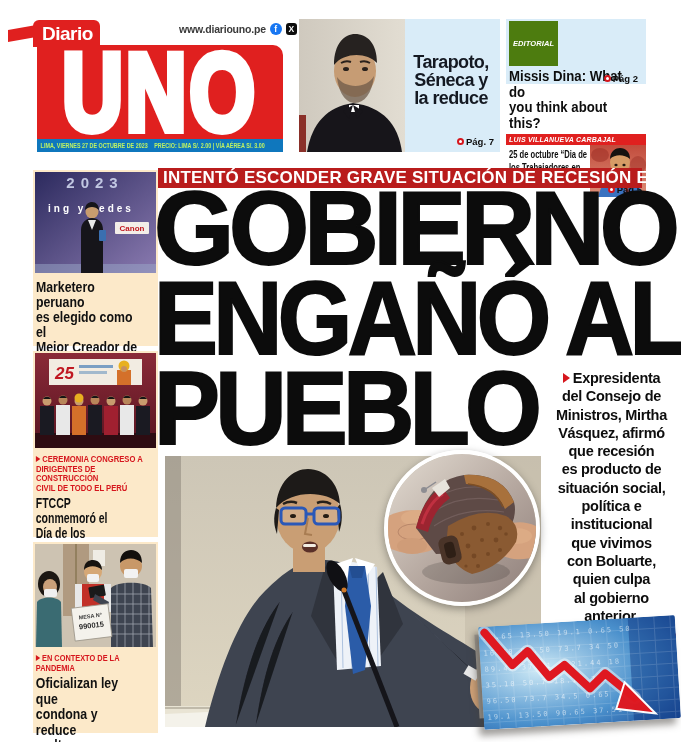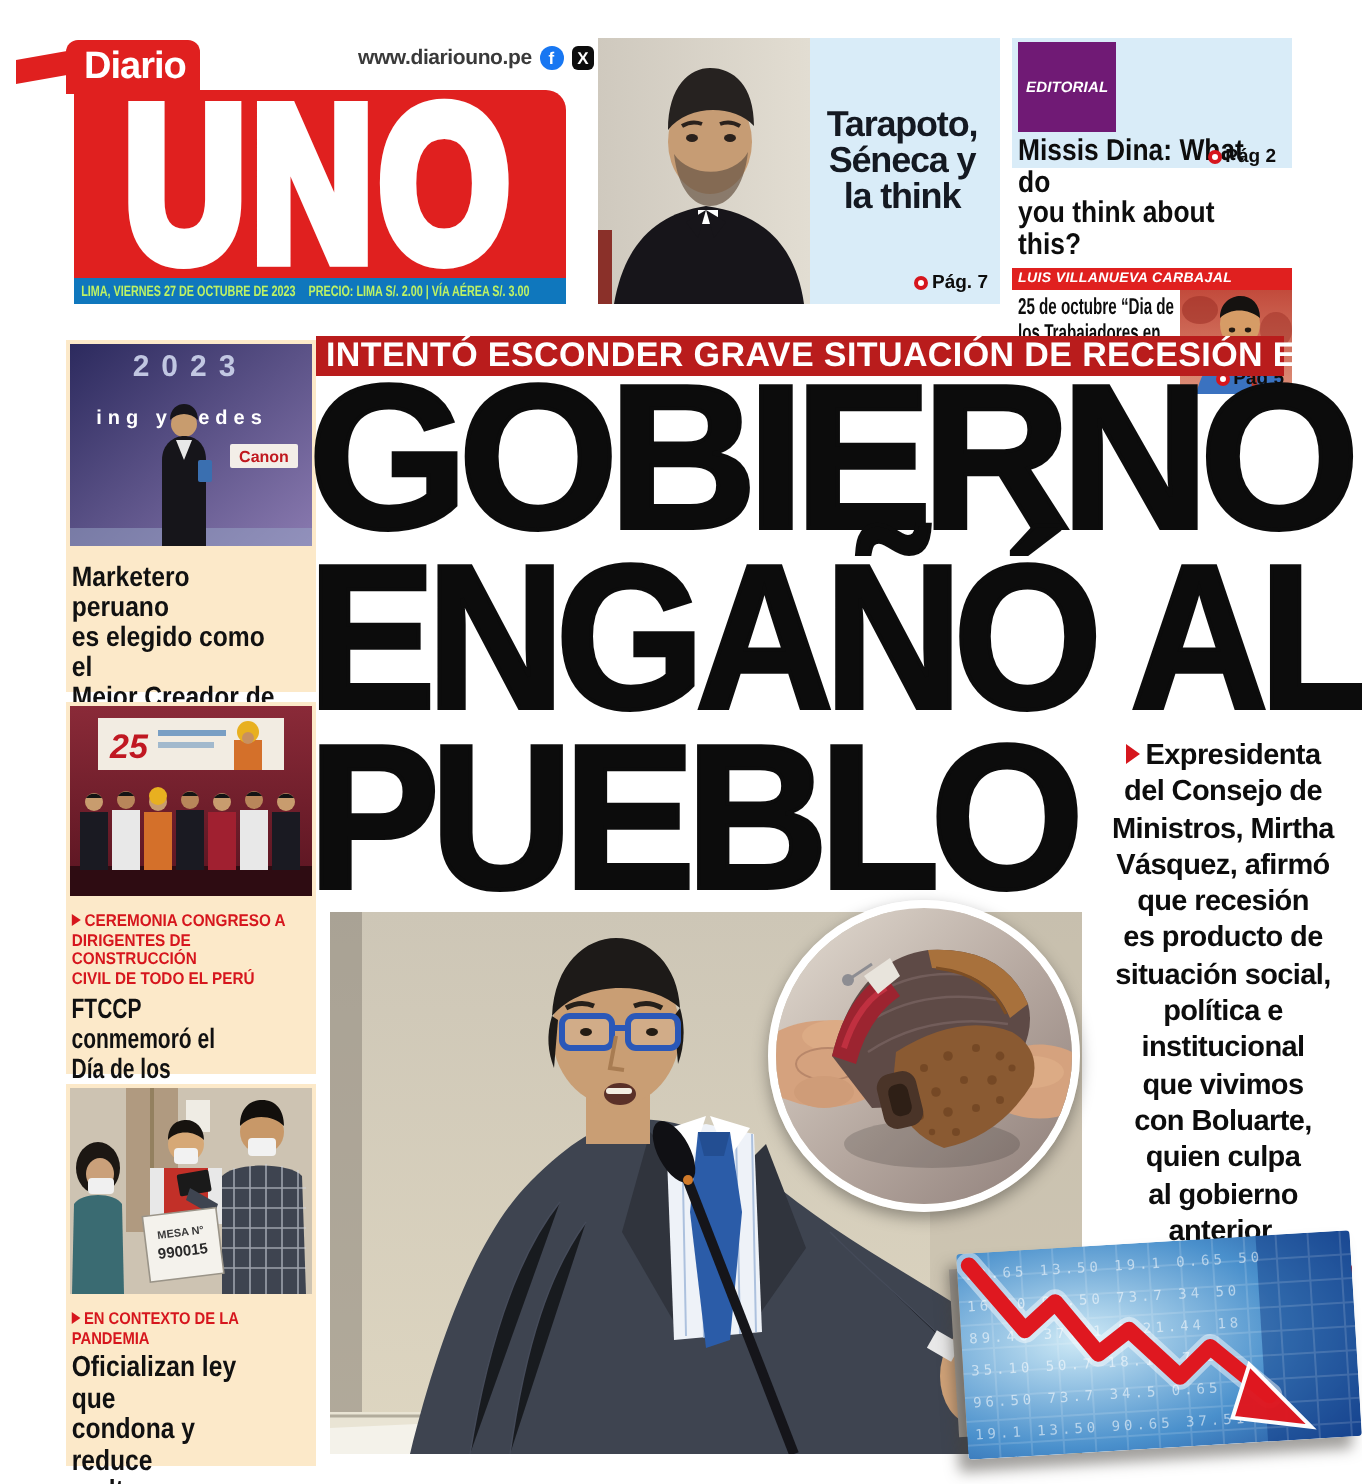--- a/index.html
+++ b/index.html
@@ -27,21 +27,21 @@
   .padre-card{left:299px;top:19px;width:201px;height:133px;background:#d9ecf8;}
   .padre-photo{left:0;top:0;}
   .kline-wrap{right:2px;top:3px;text-align:right;}
   .kline{display:inline-block;background:#e0201f;color:#fff;font-style:italic;font-weight:bold;font-size:8.5px;padding:1px 4px;margin-bottom:1px;letter-spacing:-0.2px;}
   .padre-headline{left:104px;right:1px;top:34px;text-align:center;font-size:18px;line-height:18px;font-weight:bold;color:#141922;letter-spacing:-0.6px;}
   .pagelink{display:inline-flex;align-items:center;gap:2px;font-weight:bold;font-size:9.5px;color:#0d0d0d;}
   .dot{width:3px;height:3px;border:2.3px solid #d6161d;border-radius:50%;background:#fff;display:inline-block;}
   .padre-page{right:6px;bottom:5px;}
 
   .ed-card{left:506px;top:19px;width:140px;height:65px;background:#d9ecf8;padding:2px 3px;box-sizing:border-box;}
-  .red-label{display:inline-block;background:#701a75;color:#fff;font-style:italic;font-weight:bold;font-size:7.5px;padding:18px 4px;letter-spacing:0.1px;}
+  .red-label{display:inline-block;background:#4d7c0f;color:#fff;font-style:italic;font-weight:bold;font-size:7.5px;padding:18px 4px;letter-spacing:0.1px;}
   .ed-headline{font-size:15px;line-height:15.5px;font-weight:bold;color:#0d0d0d;transform:scaleX(0.88);transform-origin:0 0;margin-top:2px;}
   .ed-page{right:8px;bottom:0;}
 
   .vi-card{left:506px;top:90px;width:140px;height:63px;background:#fff;margin-top:44px;}
   .vi-label{left:0;top:0;width:140px;height:11px;background:#e0201f;color:#fff;font-style:italic;font-weight:bold;font-size:7px;line-height:11px;padding-left:3px;box-sizing:border-box;letter-spacing:0.2px;}
   .vi-photo{right:0;top:11px;}
   .vi-headline{left:3px;top:14px;font-size:11.5px;line-height:12.8px;font-weight:bold;color:#0d0d0d;transform:scaleX(0.66);transform-origin:0 0;}
   .vi-page{right:4px;bottom:2px;}
 
   
@@ -119,21 +119,21 @@
     <ellipse cx="56" cy="52" rx="21" ry="26" fill="#c69c74"></ellipse>
     <path d="M35,46 C35,24 46,15 56,15 C68,15 78,24 78,44 C68,33 45,33 35,46 Z" fill="#262220"></path>
     <path d="M38,58 C40,76 48,84 56,84 C65,84 73,75 75,57 C68,70 46,70 38,58 Z" fill="#6b5847" opacity="0.72"></path>
     <ellipse cx="47" cy="50" rx="3" ry="2" fill="#2a211c"></ellipse>
       <ellipse cx="66" cy="50" rx="3" ry="2" fill="#2a211c"></ellipse>
     <path d="M42,44 q5,-3 10,-1" stroke="#2a211c" stroke-width="2" fill="none"></path>
     <path d="M61,43 q5,-2 10,1" stroke="#2a211c" stroke-width="2" fill="none"></path>
   </svg>
   <div class="abs padre-headline pre">Tarapoto,
 Séneca y
-la think</div>
+la reduce</div>
   <div class="abs padre-page pagelink">
     <span class="dot"></span>
     <span>Pág. 7</span>
   </div>
 </div>
 
 <div class="abs ed-card">
   <span class="red-label">EDITORIAL</span>
   <div class="ed-headline pre">Missis Dina: What do
 you think about this?</div>

